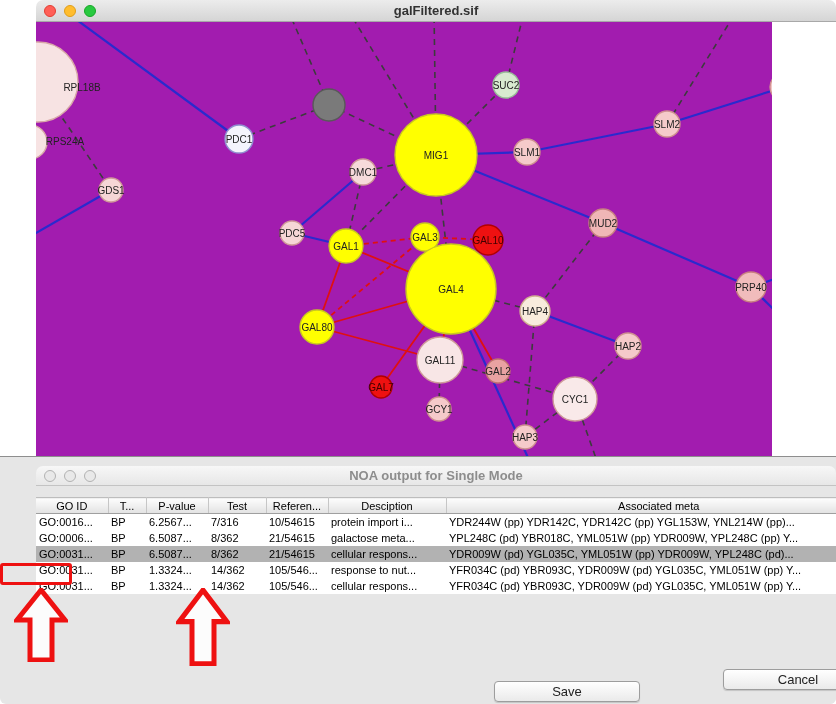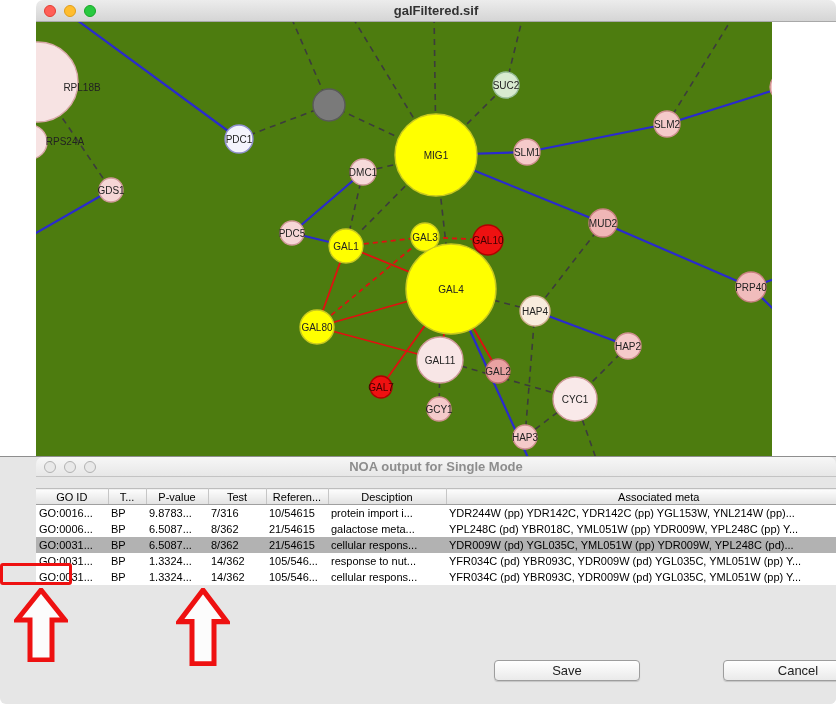--- a/index.html
+++ b/index.html
@@ -6,48 +6,48 @@
   body { font-family: "Liberation Sans", sans-serif; background: #fff; }
   .stage { position: relative; width: 836px; height: 704px; overflow: hidden; background: #fff; }
 
   
   .win { position: absolute; left: 0; width: 836px; padding-left: 36px; }
   .top-win { top: 0; height: 457px; border-bottom: 1px solid #8e8e8e; }
   .bottom-win { top: 457px; height: 247px; border-radius: 0 0 6px 6px; overflow: hidden; background: #e6e6e6; }
 
   .titlebar { position: relative; height: 22px; background: linear-gradient(#ececec, #d5d5d5); border-bottom: 1px solid #a8a8a8; border-radius: 7px 7px 0 0; }
   .titlebar .title { text-align: center; line-height: 21px; font-size: 13px; font-weight: bold; color: #333; }
-  .titlebar.inactive { height: 20px; background: linear-gradient(#f7f7f7, #e7e7e7); border-bottom: 1px solid #c3c3c3; }
+  .titlebar.inactive { height: 20px; background: linear-gradient(#f7f7f7, #e7e7e7); border-bottom: 1px solid #c3c3c3; margin-top: 9px; }
   .titlebar.inactive .title { line-height: 19px; color: #8d8d8d; }
 
   .lights { position: absolute; left: 8px; top: 5px; display: flex; }
   .titlebar.inactive .lights { top: 4px; }
   .light { width: 12px; height: 12px; border-radius: 50%; margin-right: 8px; }
   .light.red { background: #ff5f57; border: 1px solid #e33e32; }
   .light.yellow { background: #ffbd2e; border: 1px solid #e09e18; }
   .light.green { background: #28c940; border: 1px solid #17a727; }
   .light.gray { background: #e9e9e9; border: 1px solid #b2b2b2; }
 
   
-  .canvas { position: relative; width: 736px; height: 434px; background: #4d7c0f; overflow: hidden; }
+  .canvas { position: relative; width: 736px; height: 434px; background: #a21caf; overflow: hidden; }
   .node-label { font: 10px "Liberation Sans", sans-serif; }
 
   
   .noa-body { position: relative; width: 836px; height: 227px; background: #e6e6e6; }
   .noa-table { position: absolute; top: 11px; left: 0; width: 836px; border-collapse: collapse; table-layout: fixed; background: #fff; font-size: 11px; color: #000; }
   .noa-table th { height: 16px; font-weight: normal; text-align: center; padding: 0 2px; white-space: nowrap; overflow: hidden;
       background: linear-gradient(#fdfdfd, #e2e2e2); border-top: 1px solid #bdbdbd; border-bottom: 1px solid #9f9f9f; border-right: 1px solid #c6c6c6; }
   .noa-table td { height: 16px; line-height: 16px; padding: 0 3px; white-space: nowrap; overflow: hidden; }
   .noa-table tr.selected td { background: #b2b2b2; }
 
   
   .mac-btn { position: absolute; top: 183px; height: 21px; border: 1px solid #9d9d9d; border-radius: 4px;
       background: linear-gradient(#ffffff, #eaeaea); font-family: "Liberation Sans", sans-serif; font-size: 13px; color: #222;
       box-shadow: 0 1px 1px rgba(0,0,0,0.15); }
-  .save-btn { left: 458px; width: 146px; }
+  .save-btn { left: 458px; width: 146px; margin-top: 12px; }
   .cancel-btn { left: 687px; width: 150px; }
 
   
   .annotations { position: absolute; inset: 0; pointer-events: none; }
   .red-box { position: absolute; left: 0px; top: 563px; width: 72px; height: 22px; border: 3px solid #ee1111; border-radius: 3px; }
   .arrow { position: absolute; }
   .arrow1 { left: 14px; top: 588px; }
   .arrow2 { left: 176px; top: 588px; }
 </style>
 </head>
@@ -204,21 +204,21 @@
               <th>Test</th>
               <th>Referen...</th>
               <th>Desciption</th>
               <th>Associated meta</th>
             </tr>
         </thead>
         <tbody>
             <tr>
               <td>GO:0016...</td>
               <td>BP</td>
-              <td>9.8783...</td>
+              <td>6.2567...</td>
               <td>7/316</td>
               <td>10/54615</td>
               <td>protein import i...</td>
               <td>YDR244W (pp) YDR142C, YDR142C (pp) YGL153W, YNL214W (pp)...</td>
             </tr>
             <tr>
               <td>GO:0006...</td>
               <td>BP</td>
               <td>6.5087...</td>
               <td>8/362</td>

